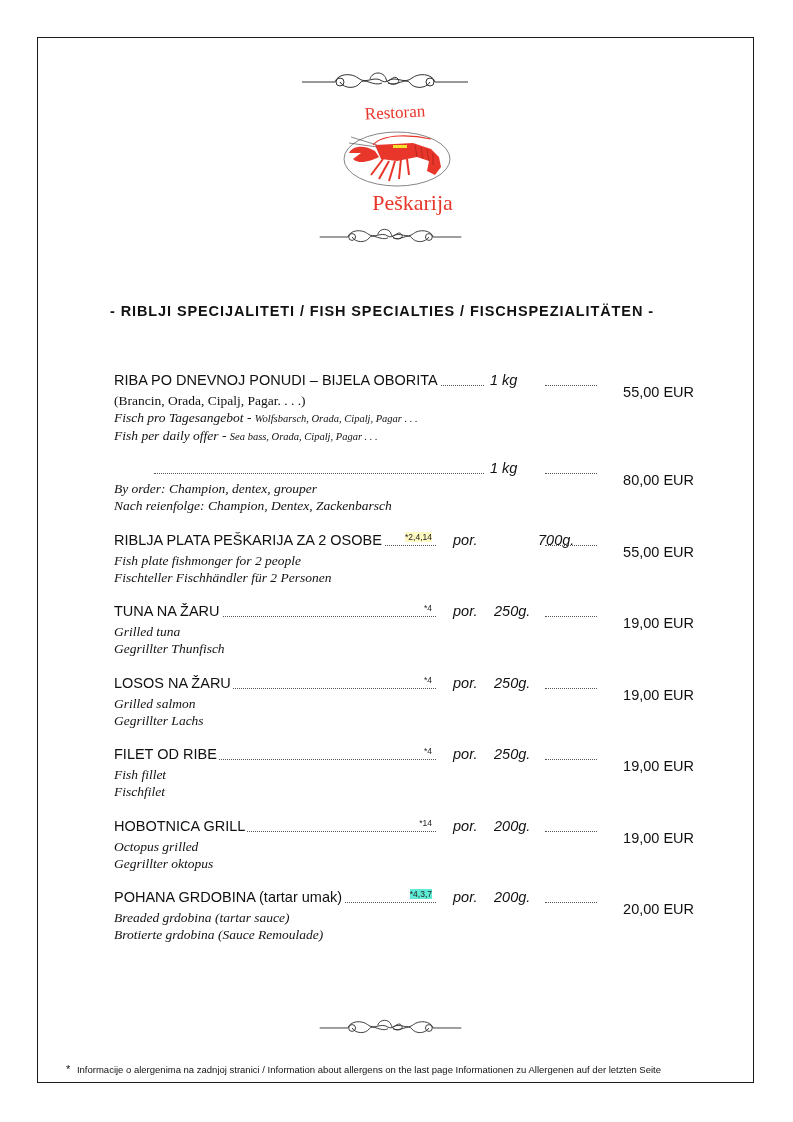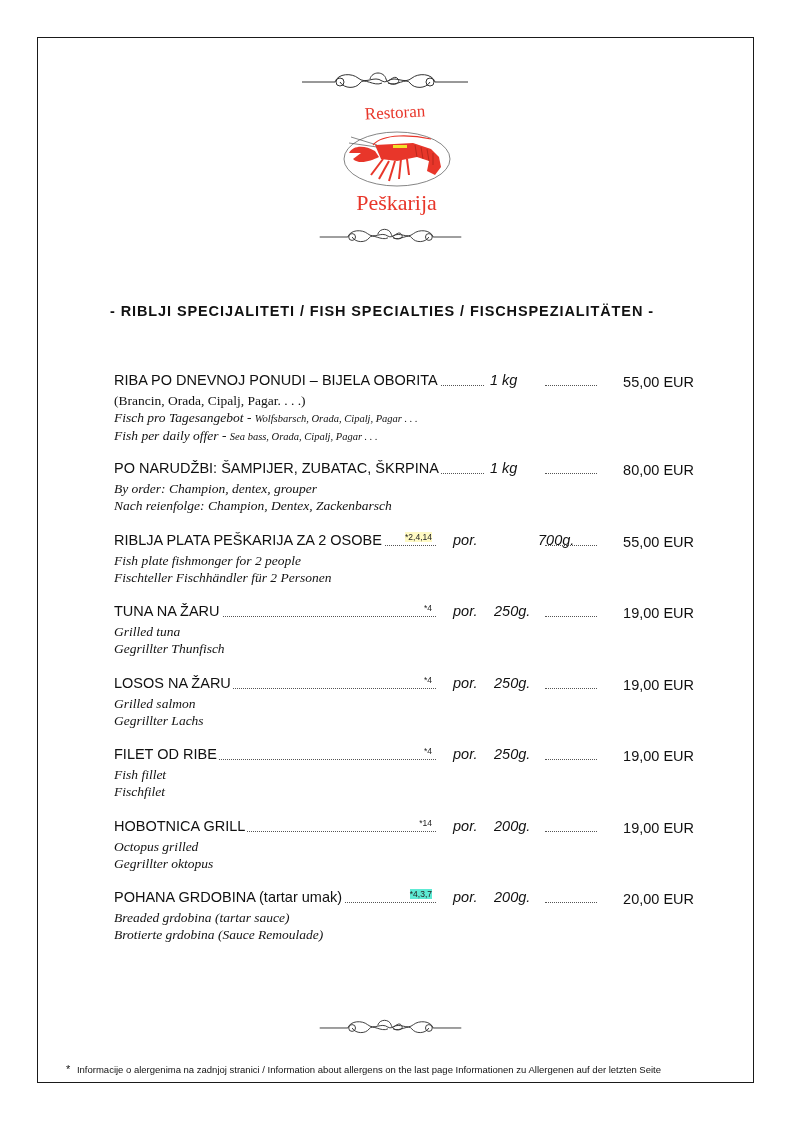--- a/index.html
+++ b/index.html
@@ -1,29 +1,29 @@
 <!DOCTYPE html>
 <html><head>
 <meta charset="utf-8">
 <style>
   html, body { margin: 0; padding: 0; background: #ffffff; }
   body { width: 793px; height: 1122px; position: relative; overflow: hidden; font-family: "Liberation Sans", sans-serif; color: #111; }
   .frame { position: absolute; left: 37px; top: 37px; width: 717px; height: 1046px; border: 1px solid #1a1a1a; box-sizing: border-box; }
   .ornament { position: absolute; left: 300px; width: 170px; height: 30px; }
   .logo-restoran { position: absolute; left: 330px; top: 103px; width: 130px; text-align: center; font-family: "Liberation Serif", serif; color: #e8362a; font-size: 17px; transform: rotate(-3deg); }
   .logo-oval { position: absolute; left: 343px; top: 131px; width: 108px; height: 56px; }
-  .logo-name { position: absolute; left: 300px; top: 190px; width: 193px; text-align: center; font-family: "Liberation Serif", serif; color: #e8362a; font-size: 22px; }
+  .logo-name { position: absolute; left: 316px; top: 190px; width: 193px; text-align: center; font-family: "Liberation Serif", serif; color: #e8362a; font-size: 22px; }
   .section-title { position: absolute; left: 110px; top: 303px; width: 580px; font-weight: bold; font-size: 14.5px; letter-spacing: 0.9px; white-space: nowrap; }
   .item { position: absolute; left: 114px; width: 580px; }
   .line1 { position: relative; height: 20px; font-size: 14.5px; white-space: nowrap; }
   .name { position: absolute; left: 0; top: 0; background: #fff; padding-right: 2px; }
   .dots { position: absolute; top: 12px; height: 1px; border-bottom: 1px dotted #555; }
   .allergen { position: absolute; top: 0; font-size: 8.5px; right: 262px; color: #222; }
   .portion { position: absolute; top: 0; font-style: italic; font-size: 14.5px; }
-  .price { position: absolute; top: 2px; right: 0; font-size: 14.5px; }
+  .price { position: absolute; top: 12px; right: 0; font-size: 14.5px; }
   .sub { font-family: "Liberation Serif", serif; font-size: 13.5px; line-height: 17px; }
   .sub.it { font-style: italic; }
   .sub .small { font-size: 10.5px; }
   .footnote { position: absolute; left: 66px; top: 1063px; font-size: 9.5px; white-space: nowrap; color: #111; }
   .footnote .star { font-size: 11px; margin-right: 4px; }
 </style>
 </head>
 <body>
 
 <div class="frame"></div>
@@ -94,21 +94,20 @@
         <div class="dots" style="left: 431px; width: 52px;"></div>
         <span class="price">55,00 EUR</span>
       </div>
       <div class="sub"><span>(Brancin, Orada, Cipalj, Pagar. . . .)</span></div>
       <div class="sub it"><span>Fisch pro Tagesangebot - </span><span class="small">Wolfsbarsch, Orada, Cipalj, Pagar . . .</span></div>
       <div class="sub it"><span>Fish per daily offer - </span><span class="small">Sea bass, Orada, Cipalj, Pagar . . .</span></div>
     </div>
     <div class="item" style="top: 460px;">
       <div class="line1">
         <div class="dots" style="left: 40px; right: 210px;"></div>
-        <span class="name">PO NARUDŽBI: ŠAMPIJER, ZUBATAC, ŠKRPINA</span>
         <span class="portion" style="left: 376px;">1 kg</span>
         <div class="dots" style="left: 431px; width: 52px;"></div>
         <span class="price">80,00 EUR</span>
       </div>
       <div class="sub it"><span>By order: Champion, dentex, grouper</span></div>
       <div class="sub it"><span>Nach reienfolge: Champion, Dentex, Zackenbarsch</span></div>
     </div>
     <div class="item" style="top: 532px;">
       <div class="line1">
         <div class="dots" style="left: 40px; right: 258px;"></div>

